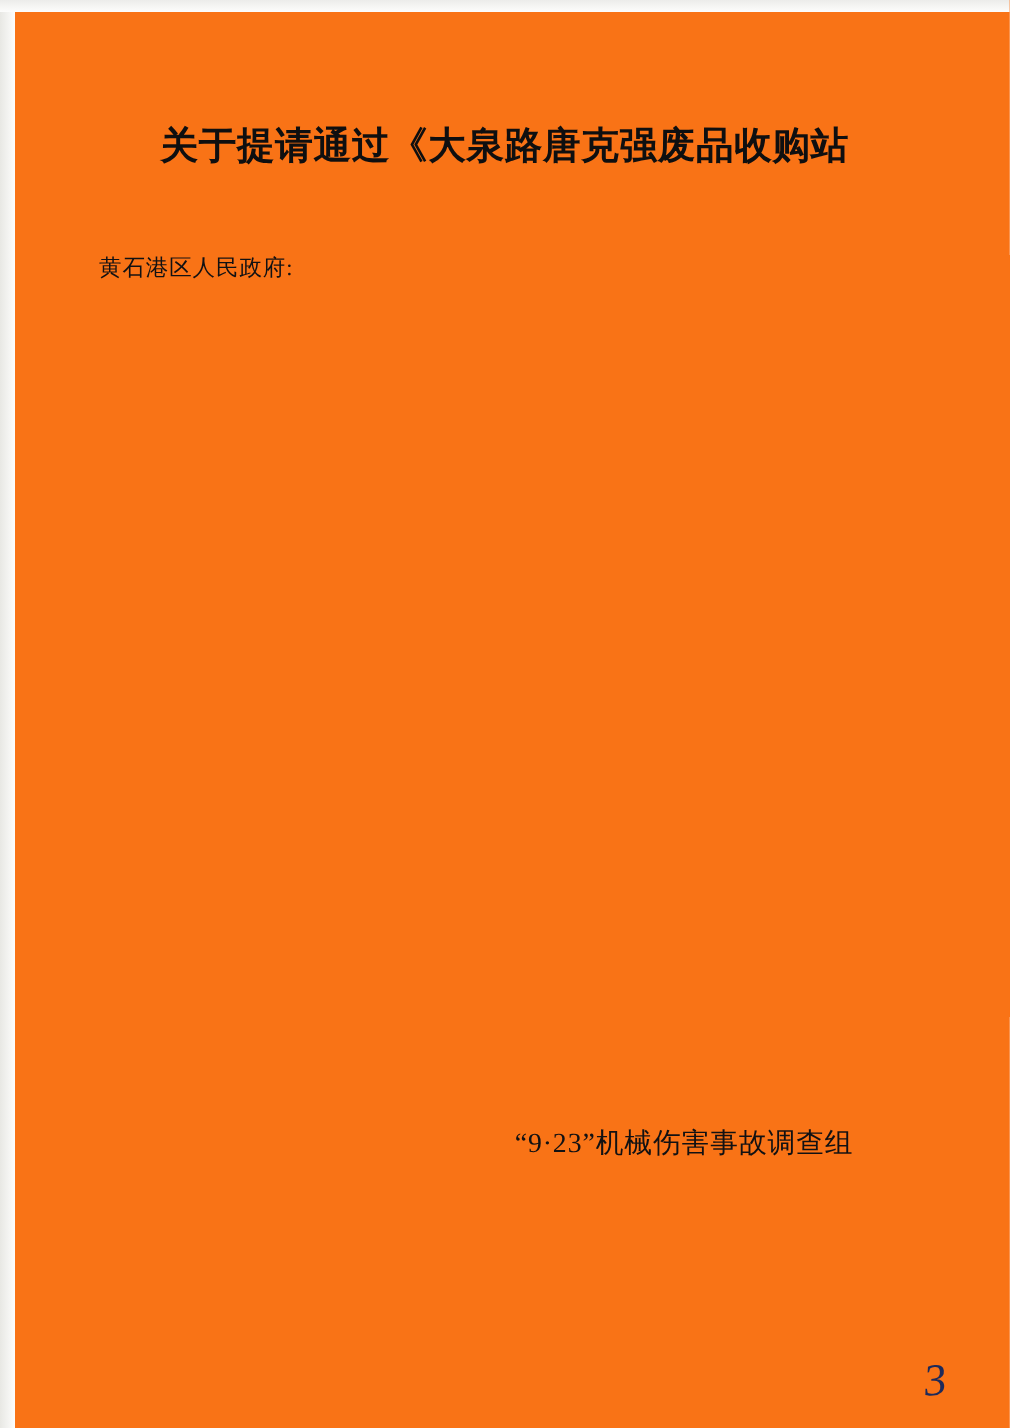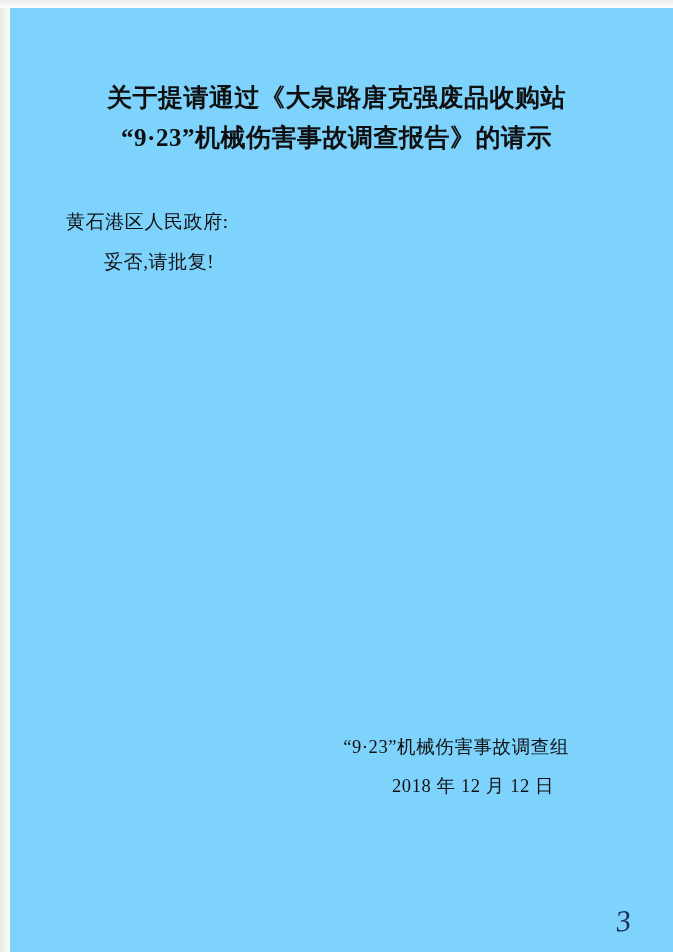--- a/index.html
+++ b/index.html
@@ -13,62 +13,62 @@
     font-family: "Liberation Serif", "DejaVu Serif", serif;
     color: #1a1a1a;
     overflow: hidden;
     position: relative;
   }
   .page {
     position: relative;
     width: 673px;
     height: 952px;
     box-sizing: border-box;
-    background: #7dd3fc;
+    background: #f97316;
   }
   .doc-title {
     text-align: center;
     font-family: "Liberation Serif", "DejaVu Serif", serif;
     font-weight: bold;
     font-size: 25px;
     line-height: 1.58;
     color: #0f0f10;
     margin: 0;
     padding: 78px 64px 0 64px;
     letter-spacing: 0.5px;
   }
   .doc-title .line {
     display: block;
     white-space: nowrap;
   }
   .body-block {
     padding: 46px 62px 0 66px;
-    font-size: 19px;
+    font-size: 15px;
     line-height: 2.0;
     color: #111113;
   }
   .addressee {
     margin: 0 0 2px 0;
     letter-spacing: 0.6px;
   }
   .para {
     margin: 0;
     text-indent: 2em;
     text-align: justify;
     letter-spacing: 0.6px;
     word-break: break-all;
   }
   .para + .para {
     margin-top: 0px;
   }
   .signature-block {
     position: absolute;
     right: 104px;
-    top: 728px;
-    text-align: center;
+    top: 744px;
+    text-align: left;
     font-size: 18.5px;
     line-height: 2.1;
     letter-spacing: 0.6px;
     color: #111113;
   }
   .sig-org {
     white-space: nowrap;
   }
   .sig-date {
     white-space: nowrap;
@@ -106,28 +106,25 @@
 </head>
 <body>
 
 <div class="page">
 
   <div class="scan-edge-left"></div>
   <div class="scan-edge-top"></div>
 
   <h1 class="doc-title">
     <span class="line">关于提请通过《大泉路唐克强废品收购站</span>
-    <span class="line">“9·23”机械伤害事故调查报告》的请示</span>
   </h1>
 
   <div class="body-block">
     <p class="addressee">黄石港区人民政府:</p>
-    <p class="para">妥否,请批复!</p>
   </div>
 
   <div class="signature-block">
     <div class="sig-org">“9·23”机械伤害事故调查组</div>
-    <div class="sig-date">2018 年 12 月 12 日</div>
   </div>
 
   <div class="page-number">3</div>
 
 </div>
 
 </body></html>

